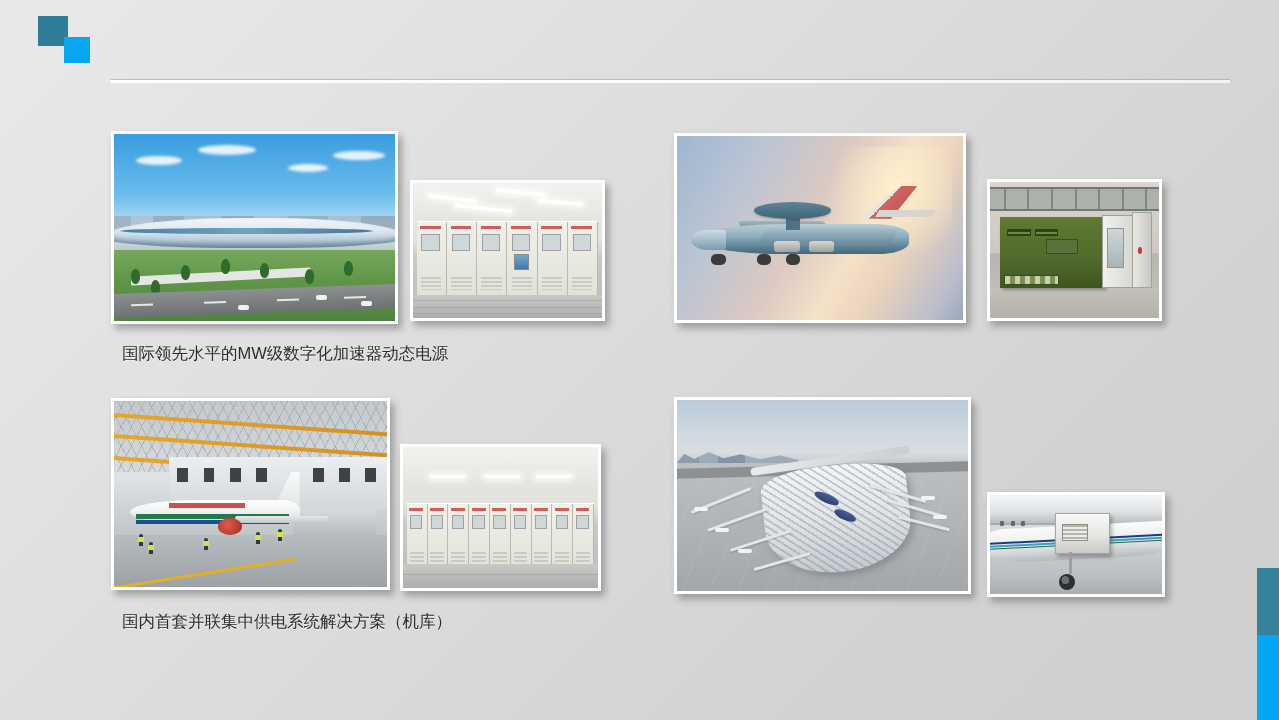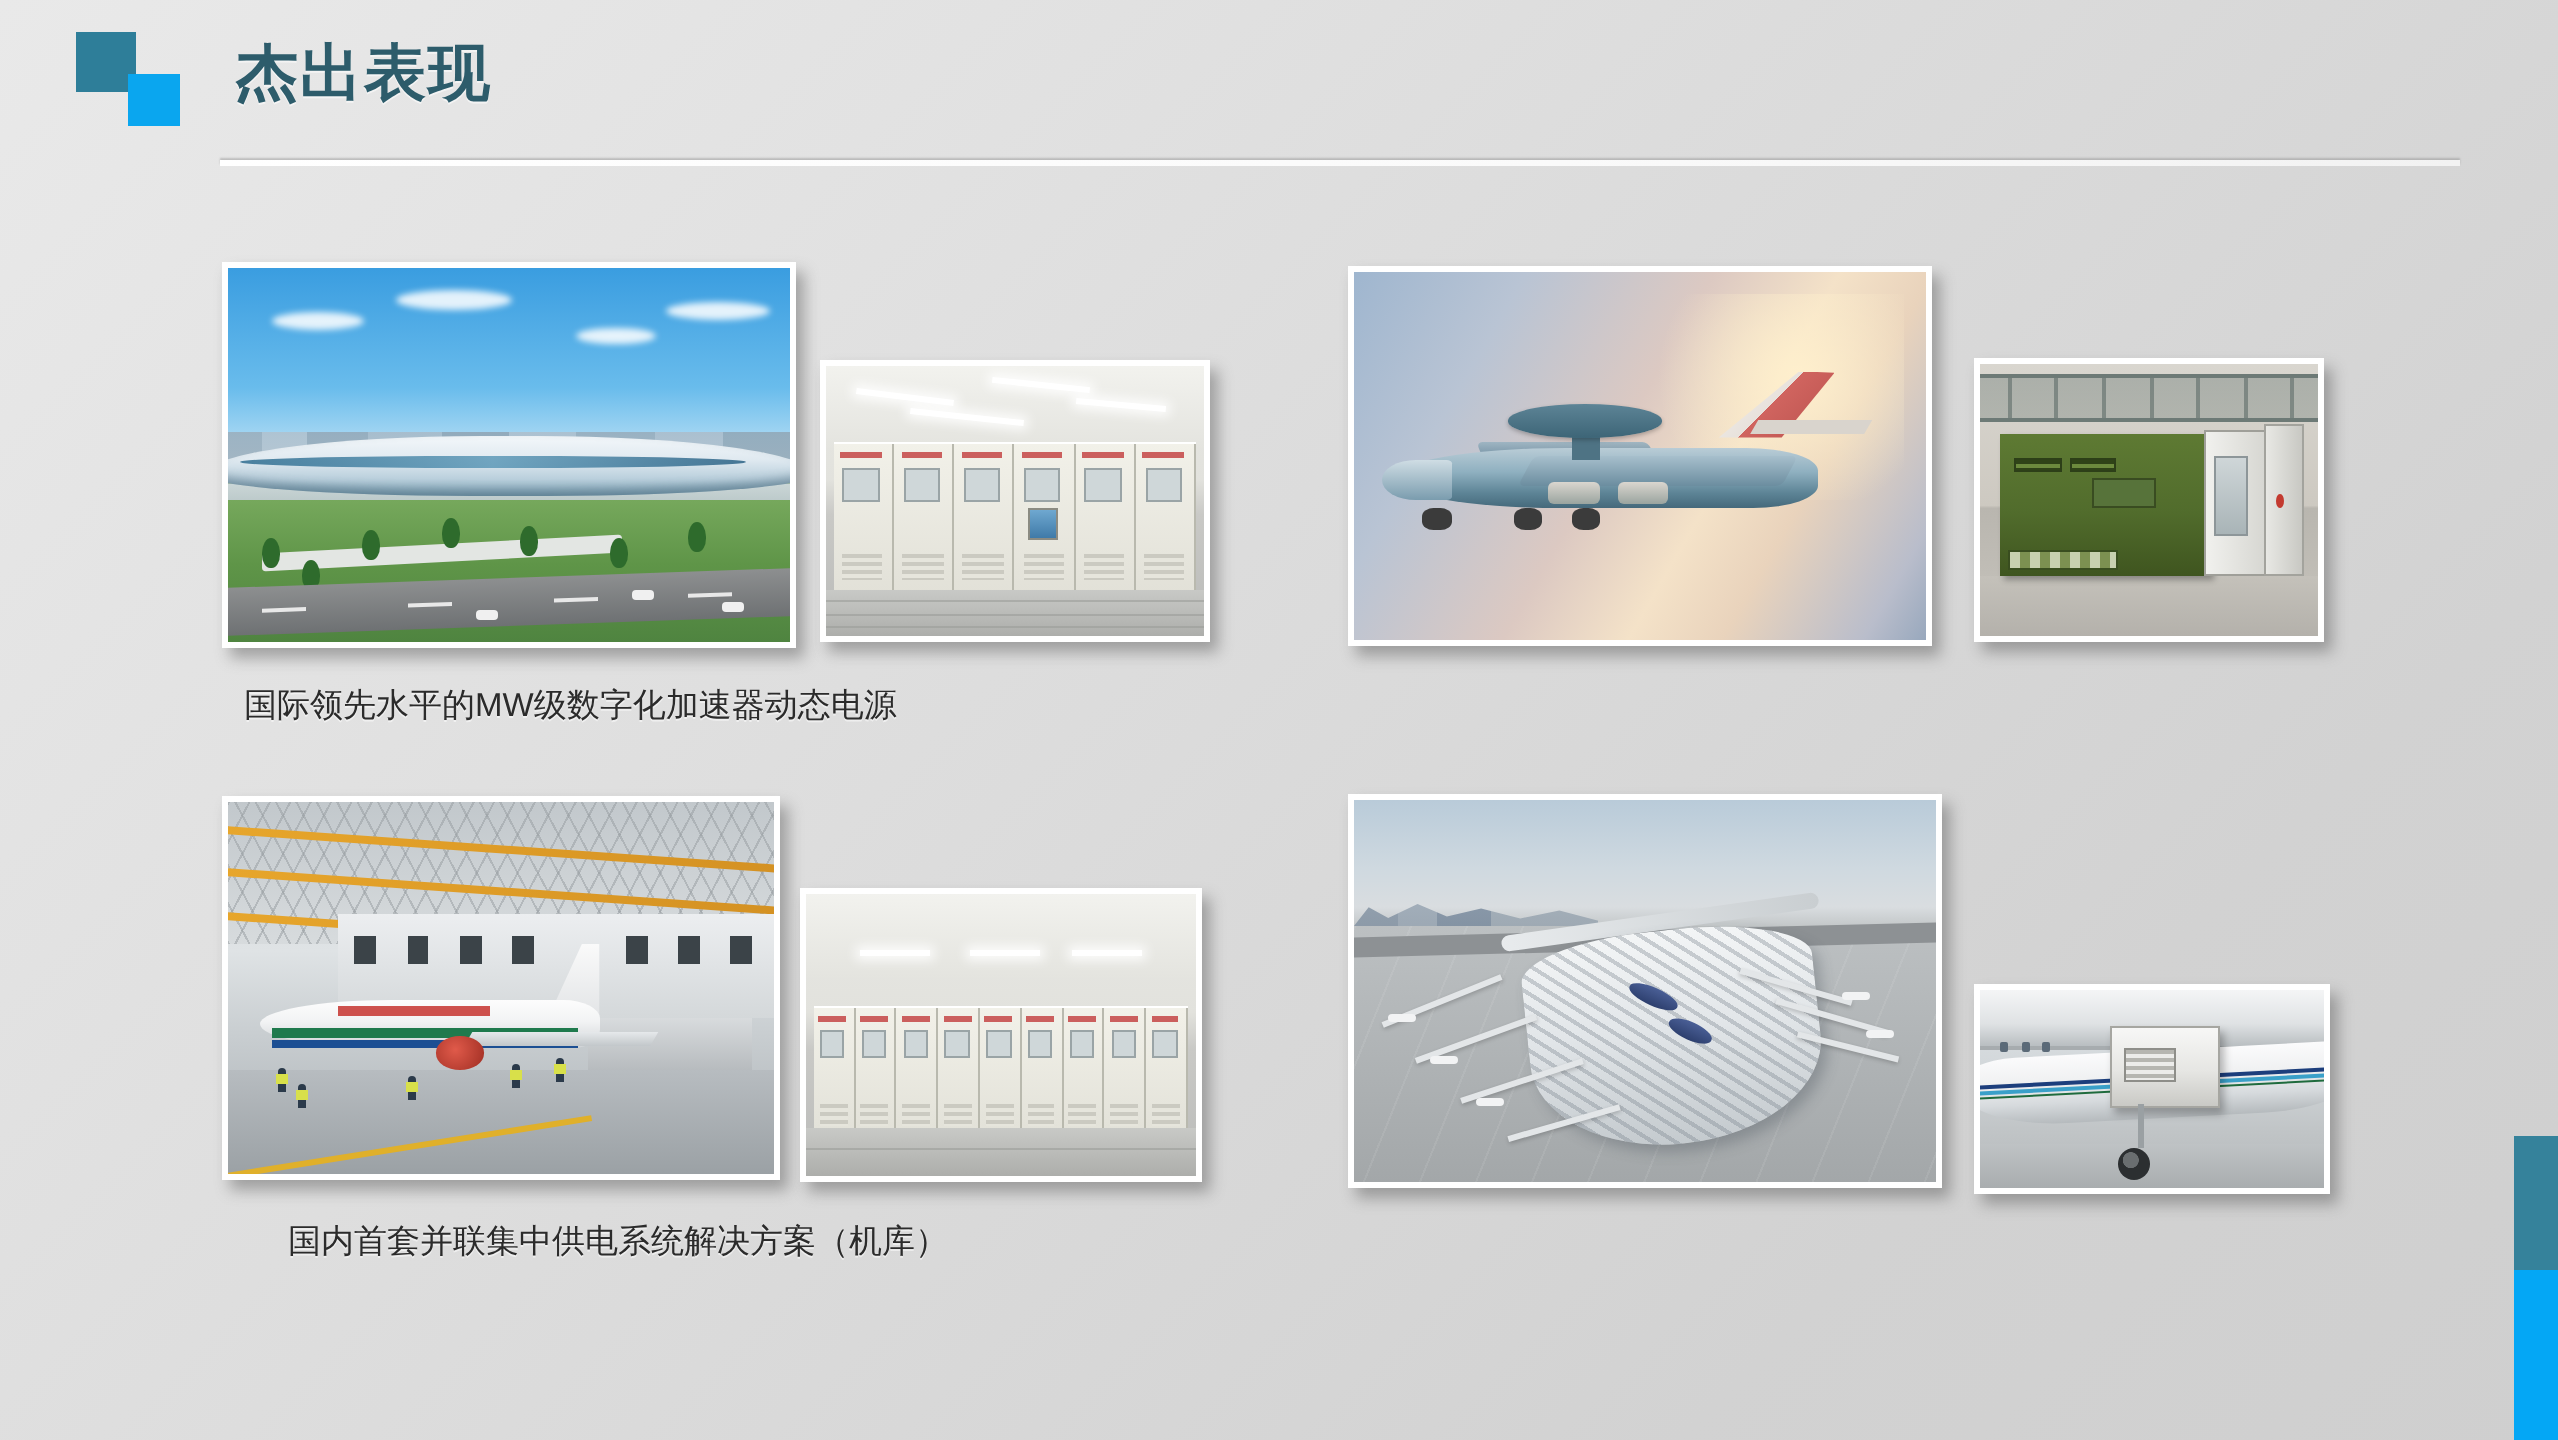--- a/index.html
+++ b/index.html
@@ -66,21 +66,21 @@
   #photo-awacs     { left: 674px; top: 41px;  width: 292px; height: 190px; }
   #photo-shelter   { left: 987px; top: 87px;  width: 175px; height: 142px; }
 
   #photo-hangar    { left: 111px; top: 306px; width: 279px; height: 192px; }
   #photo-cabinets2 { left: 400px; top: 352px; width: 201px; height: 147px; }
   #photo-terminal  { left: 674px; top: 305px; width: 297px; height: 197px; }
   #photo-groundpwr { left: 987px; top: 400px; width: 178px; height: 105px; }
 
   #caption-1 { left: 122px; top: 250px; }
   #caption-2 { left: 676px; top: 250px; }
-  #caption-3 { left: 122px; top: 518px; margin-left: 22px; }
+  #caption-3 { left: 122px; top: 518px; }
   #caption-4 { left: 676px; top: 518px; }
 
   
 
   
   .sc-stadium { width:100%; height:100%;
     background: linear-gradient(to bottom, #3a9de0 0%, #69bcec 32%, #a8d8f3 46%, #bcdff2 52%, #9fb89b 58%, #6f9f57 72%, #5e8f49 100%); }
   .sc-stadium .cloud { position:absolute; background:rgba(255,255,255,.85); border-radius:50%; filter: blur(1.5px); }
   .sc-stadium .c1 { left:8%; top:12%; width:46px; height:9px; }
   .sc-stadium .c2 { left:30%; top:6%;  width:58px; height:10px; }
@@ -273,21 +273,20 @@
     background: linear-gradient(to bottom,#bfc3c5,#a9adaf); }
 </style>
 </head>
 <body>
 
 <div class="header">
   <div class="logo">
     <div class="sq sq-dark"></div>
     <div class="sq sq-bright"></div>
   </div>
-  <div class="page-title">杰出表现</div>
   <div class="title-rule"></div>
 </div>
 
 <div class="accent-bar">
   <div class="top"></div>
   <div class="bot"></div>
 </div>
 
 <div class="content">
 

